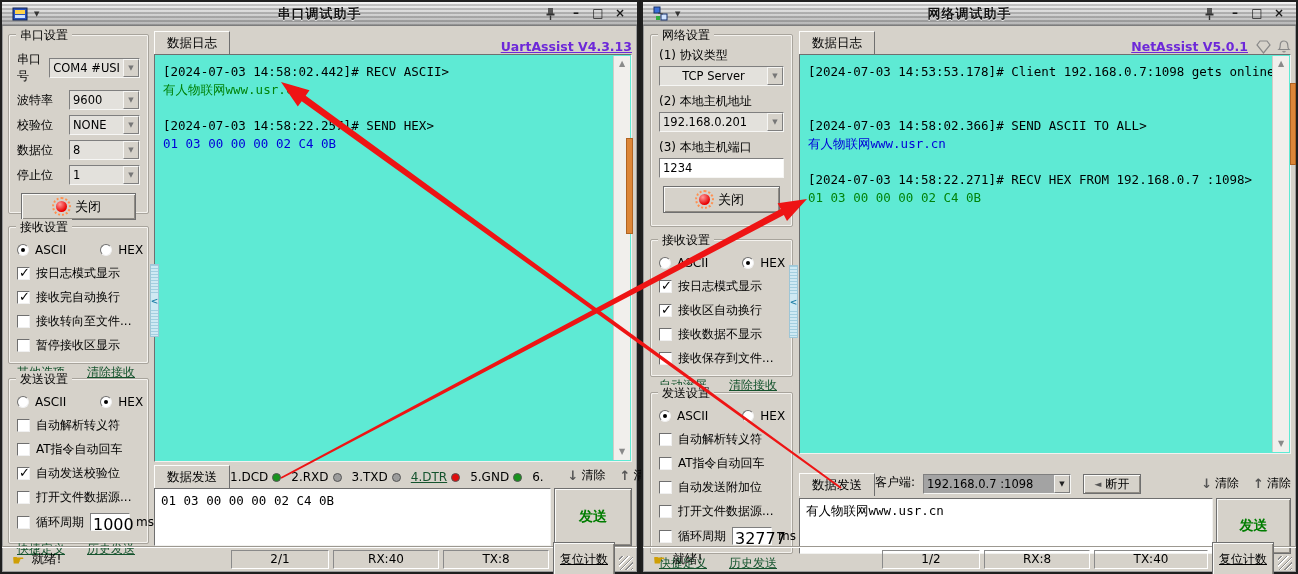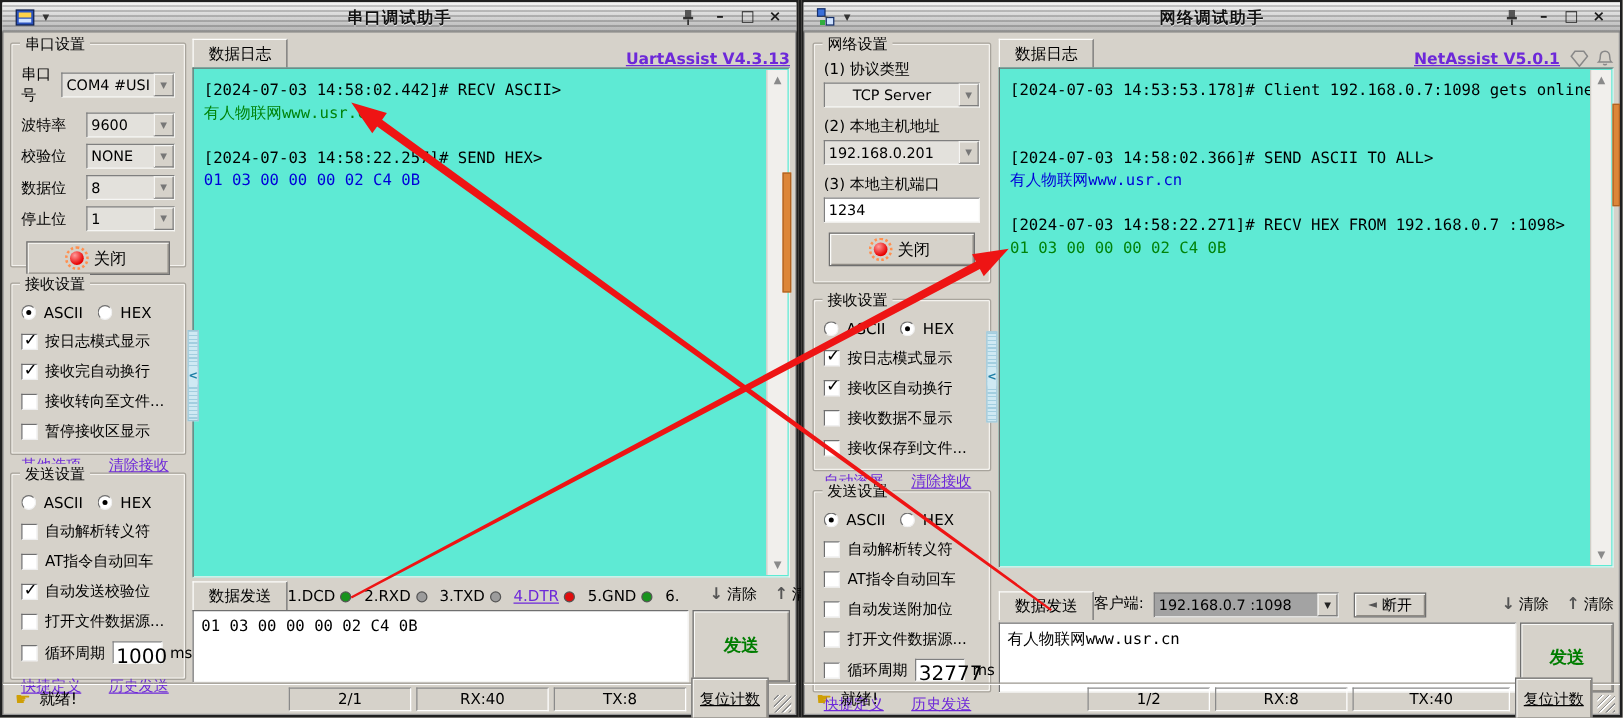--- a/index.html
+++ b/index.html
@@ -37,24 +37,24 @@
   .btn { background:#d6d2ca; border:1px solid #6f6f6f; box-shadow:inset 1px 1px 0 #fbfbf9, inset -1px -1px 0 #8f8b84; display:flex; align-items:center; justify-content:center; gap:8px; }
   .close-btn { height:27px; margin:8px 4px 0 4px; font-size:13px; }
   .reddot { width:11px; height:11px; border-radius:50%; background:radial-gradient(circle at 35% 30%,#ff9a9a,#e80000 70%); outline:2px dotted #ff9050; outline-offset:2px; }
 
   .optrow { display:flex; align-items:center; margin-bottom:7px; gap:6px; }
   .radio { width:12px; height:12px; border-radius:50%; background:#fff; border:1px solid; border-color:#6f6f6f #f0f0f0 #f0f0f0 #6f6f6f; position:relative; flex:0 0 auto; }
   .radio.on::after { content:""; position:absolute; left:3px; top:3px; width:4px; height:4px; border-radius:50%; background:#000; }
   .checkbox { width:13px; height:13px; background:#fff; border:1px solid; border-color:#6f6f6f #f0f0f0 #f0f0f0 #6f6f6f; position:relative; flex:0 0 auto; }
   .checkbox.on::after { content:"✓"; position:absolute; left:1px; top:-3px; font-size:13px; font-weight:bold; color:#000; }
   .olabel { font-size:12px; white-space:nowrap; }
-  .radiorow { display:flex; gap:12px; margin-bottom:8px; }
+  .radiorow { display:flex; gap:34px; margin-bottom:8px; }
   .radiorow .optrow { margin-bottom:0; }
   .linkrow { display:flex; gap:22px; margin-top:10px; }
-  .link { color:#6d28d9; text-decoration:underline; font-size:12px; white-space:nowrap; }
+  .link { color:#14532d; text-decoration:underline; font-size:12px; white-space:nowrap; }
   .cycle-input { width:40px; height:18px; background:#fff; border:1px solid; border-color:#7f7f7f #f6f6f4 #f6f6f4 #7f7f7f; font-size:16px; padding:1px 2px 0 2px; }
 
   .tabrow { position:absolute; display:flex; align-items:flex-end; }
   .tab { padding:3px 12px 2px 12px; background:#d6d2ca; border:1px solid; border-color:#fdfdfb #6f6f6f #6f6f6f #fdfdfb; border-bottom:none; font-size:12.5px; white-space:nowrap; }
   .verlink { color:#6d28d9; font-weight:bold; text-decoration:underline; font-size:12.5px; margin-left:auto; white-space:nowrap; }
 
   .logbox { position:absolute; background:#5eead4; border:1px solid; border-color:#6f6f6f #f2f2f0 #f2f2f0 #6f6f6f; overflow:hidden; }
   .logpad { padding:8px 26px 6px 8px; font-family:"DejaVu Sans Mono","Liberation Mono",monospace; font-size:12.5px; }
   .log-line { min-height:18px; line-height:18px; white-space:pre; }
   .c-k { color:#000; } .c-g { color:#00830a; } .c-b { color:#0000d8; }
@@ -482,21 +482,21 @@
       </div>
     <div class="orange-strip" style="left:647px; top:81px; width:6px; height:82px;"></div>
 
     <div class="statusbar">
       <span class="ready">
           <span class="hand">☛</span>
           <span>就绪!</span>
         </span>
       <span class="spanel" style="width:98px;">1/2</span>
       <span class="spanel" style="width:106px;">RX:8</span>
-      <span class="spanel" style="width:126px;">TX:40</span>
+      <span class="spanel" style="width:114px;">TX:40</span>
       <span class="btn reset-btn">复位计数</span>
       <span class="grip"></span>
     </div>
   </div>
 
   <svg id="arrow-layer" viewBox="0 0 1298 574">
       <polygon points="841.5,487.3 305.7,95.7 309.5,90.3 281,82 297.8,106.5 301.7,101.2 840.5,488.7" fill="#ee1414"></polygon>
       <polygon points="281.4,478.8 783.9,215.1 787,221 807,199 777.6,203.3 780.7,209.1 280.6,477.2" fill="#ee1414"></polygon>
     </svg>
 </div>

